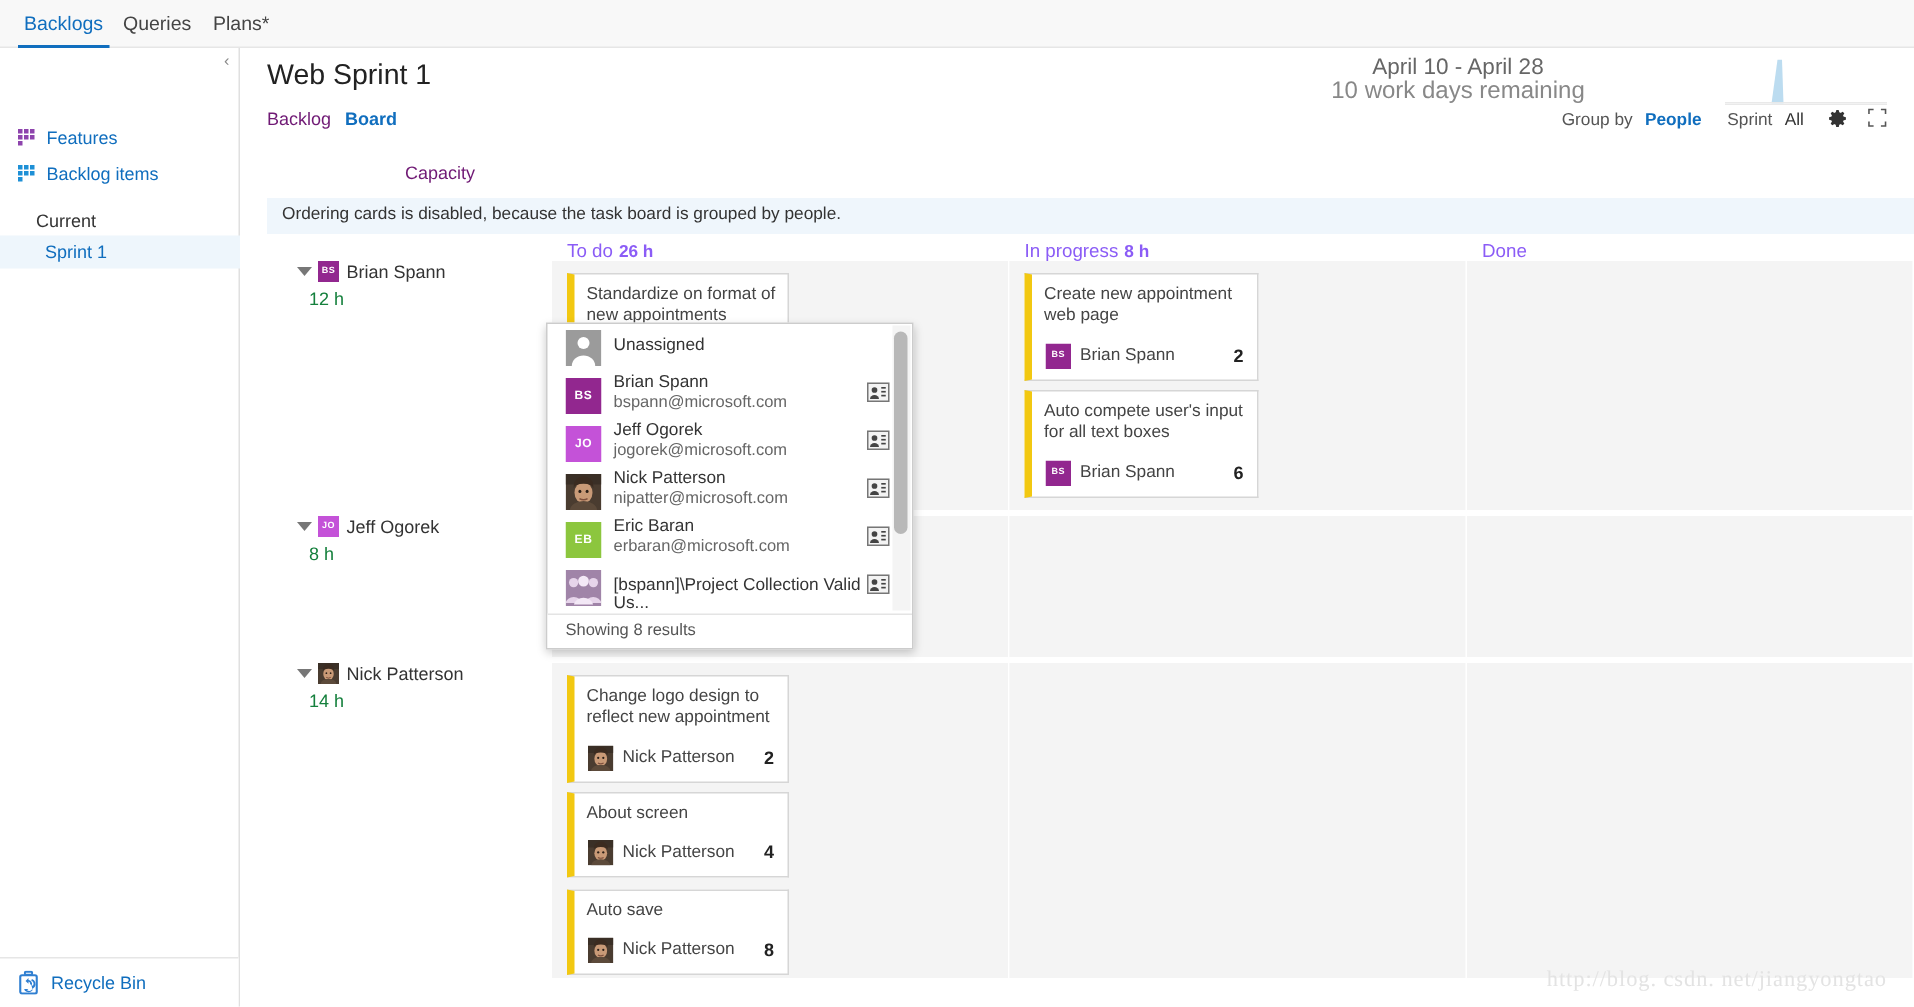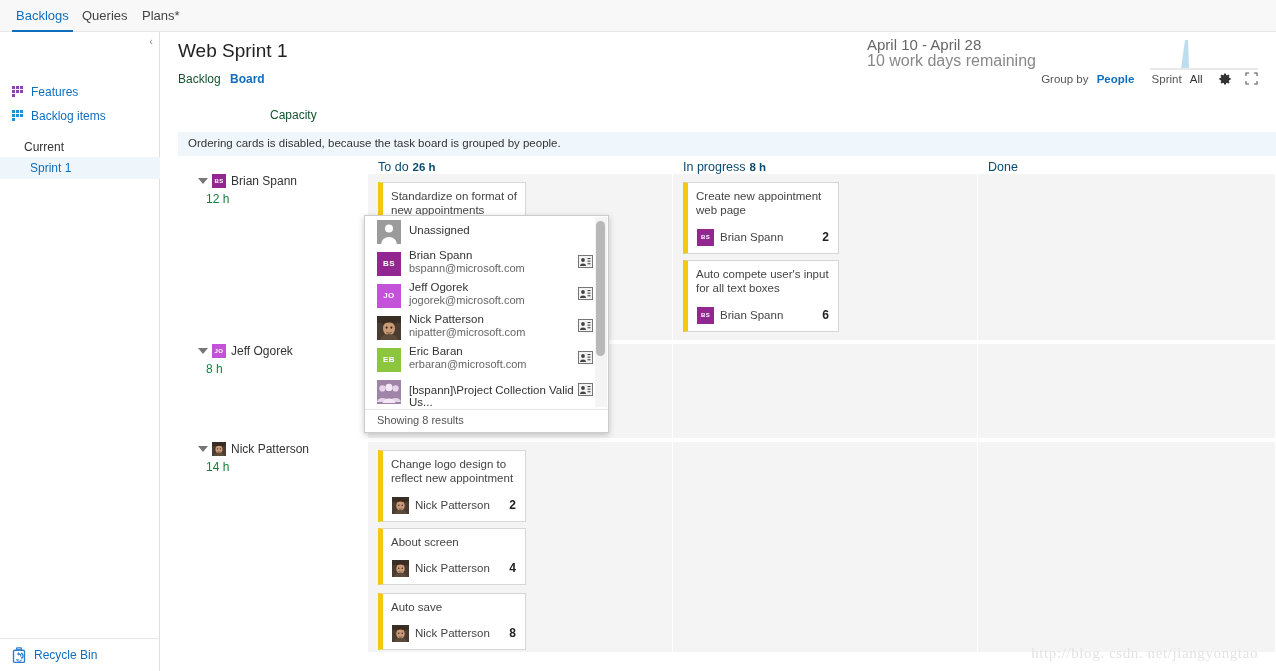--- a/index.html
+++ b/index.html
@@ -103,27 +103,27 @@
     position: absolute; left: 160px; top: 32px;
     width: 1116px; height: 639px;
     background: #ffffff;
   }
   #page-title {
     position: absolute; left: 18px; top: 8px;
     font-size: 19px; color: #222; font-weight: normal;
   }
   .sub-tab {
     position: absolute; top: 40px;
-    font-size: 12px; color: #14532d; cursor: pointer;
+    font-size: 12px; color: #701a75; cursor: pointer;
   }
   .sub-tab.active { color: #106ebe; font-weight: bold; }
 
   #iteration-dates {
     position: absolute; right: 199px; top: 4px;
-    text-align: left; width: 210px;
+    text-align: center; width: 210px;
   }
   #iter-range { font-size: 15px; color: #666; line-height: 18px; }
   #iter-remaining { font-size: 16px; color: #888; line-height: 14px; }
   #sparkline {
     position: absolute; right: 18px; top: 5px;
     width: 108px; height: 33px;
     background: #fff;
     border-bottom: 1px solid #e9e9e9;
   }
 
@@ -154,21 +154,21 @@
     line-height: 16px;
   }
 
   
   #board {
     position: absolute; left: 18px; top: 124px;
     width: 1098px; height: 500px;
   }
   .col-header {
     position: absolute; top: 4px;
-    font-size: 12.5px; color: #0c4a6e;
+    font-size: 12.5px; color: #8b5cf6;
   }
   .col-header .hrs { font-weight: bold; font-size: 11.5px; margin-left: 4px; }
 
   .lane-name-cell {
     position: absolute; left: 0; width: 190px;
   }
   .lane-chevron {
     position: absolute; left: 20px; top: 4px;
     width: 0; height: 0;
     border-left: 5px solid transparent;

